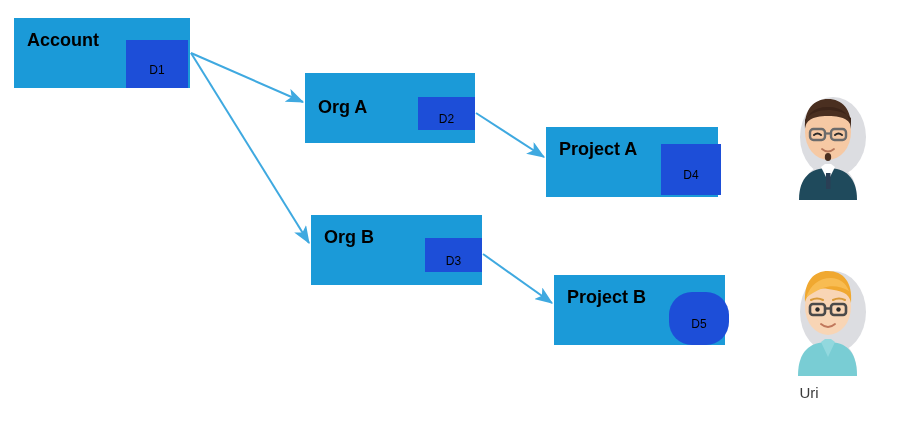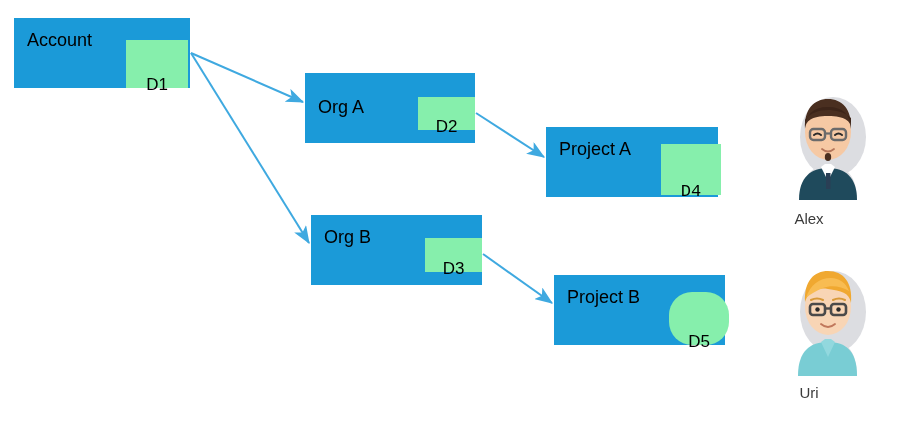--- a/index.html
+++ b/index.html
@@ -24,30 +24,31 @@
     position: absolute;
     background: #1b9ad8;
   }
   .node-label {
     position: absolute;
     color: #000000;
     font-size: 18px;
     line-height: 20px;
     white-space: nowrap;
     font-family: "Liberation Sans", sans-serif;
+    font-weight: bold;
   }
   .node-badge {
     position: absolute;
-    background: #86efac;
+    background: #1d4ed8;
     color: #000000;
-    font-size: 17px;
+    font-size: 12px;
     line-height: 19px;
     font-family: "Liberation Sans", sans-serif;
     display: flex;
-    align-items: flex-end;
+    align-items: center;
     justify-content: center;
   }
   .badge-text {
     transform: translateY(6px);
   }
   svg.arrows {
     position: absolute;
     left: 0; top: 0;
     width: 904px;
     height: 428px;
@@ -94,21 +95,21 @@
       <div class="node-badge" style="left: 418px; top: 97px; width: 57px; height: 33px;">
         <span class="badge-text">D2</span>
       </div>
       <div class="node-label" style="left: 318px; top: 85px; margin-top: 12px;">Org A</div>
       <div class="node-blue" style="left: 311px; top: 215px; width: 171px; height: 70px;"></div>
       <div class="node-badge" style="left: 425px; top: 238px; width: 57px; height: 34px;">
         <span class="badge-text">D3</span>
       </div>
       <div class="node-label" style="left: 324px; top: 227px;">Org B</div>
       <div class="node-blue" style="left: 546px; top: 127px; width: 172px; height: 70px;"></div>
-      <div class="node-badge" style="left: 661px; top: 144px; width: 60px; height: 51px; font-family: Liberation Mono, monospace;">
+      <div class="node-badge" style="left: 661px; top: 144px; width: 60px; height: 51px;">
         <span class="badge-text">D4</span>
       </div>
       <div class="node-label" style="left: 559px; top: 139px;">Project A</div>
       <div class="node-blue" style="left: 554px; top: 275px; width: 171px; height: 70px;"></div>
       <div class="node-badge" style="left: 669px; top: 292px; width: 60px; height: 53px; border-radius: 23px;">
         <span class="badge-text">D5</span>
       </div>
       <div class="node-label" style="left: 567px; top: 287px;">Project B</div>
     </div>
 
@@ -124,21 +125,20 @@
       <path d="M22 44 C22 30 30 22 45 22 C60 22 68 30 68 44 L68 33 C62 27 52 25 45 25 C36 25 27 28 22 35 Z" fill="#3d2519"></path>
       <rect x="27" y="44" width="15" height="11" rx="3.5" fill="none" stroke="#6b6b6b" stroke-width="2.4"></rect>
       <rect x="48" y="44" width="15" height="11" rx="3.5" fill="none" stroke="#6b6b6b" stroke-width="2.4"></rect>
       <line x1="42" y1="48.5" x2="48" y2="48.5" stroke="#6b6b6b" stroke-width="2.2"></line>
       <path d="M31 50 Q34.5 47 38 50" stroke="#2b2b2b" stroke-width="2" fill="none" stroke-linecap="round"></path>
       <path d="M52 50 Q55.5 47 59 50" stroke="#2b2b2b" stroke-width="2" fill="none" stroke-linecap="round"></path>
       <path d="M39 64 Q45 69 51 64" stroke="#b5765a" stroke-width="1.8" fill="none" stroke-linecap="round"></path>
       <ellipse cx="45" cy="72" rx="3.2" ry="4" fill="#4a2f20"></ellipse>
     </svg>
   </div>
-  <div class="person-name" style="left:749px; top:210px;">Alex</div>
 
   <div class="person" style="left:783px; top:258px; width:92px; height:118px;">
     <svg viewBox="0 0 92 118" width="92" height="118">
       <ellipse cx="50" cy="54" rx="33" ry="41" fill="#dcdde1"></ellipse>
       <path d="M18 118 C18 92 30 82 46 82 C62 82 74 92 74 118 Z" fill="#dcdde1"></path>
       <path d="M15 118 C15 93 27 84 45 84 C63 84 74 93 74 118 Z" fill="#79cdd4"></path>
       <path d="M38 84 L45 99 L52 84 L48 81 L42 81 Z" fill="#92d8de"></path>
       <ellipse cx="45" cy="49" rx="23" ry="28" fill="#f8d5b5"></ellipse>
       <path d="M22 44 C21 23 31 13 45 13 C60 13 70 24 68 45 C66 34 58 33 45 31 C33 29 25 34 22 44 Z" fill="#f0a830"></path>
       <path d="M23 40 C27 27 36 20 48 20 C56 20 63 25 66 33 C58 28 48 27 40 30 C33 33 27 36 23 40 Z" fill="#f8bc52"></path>

